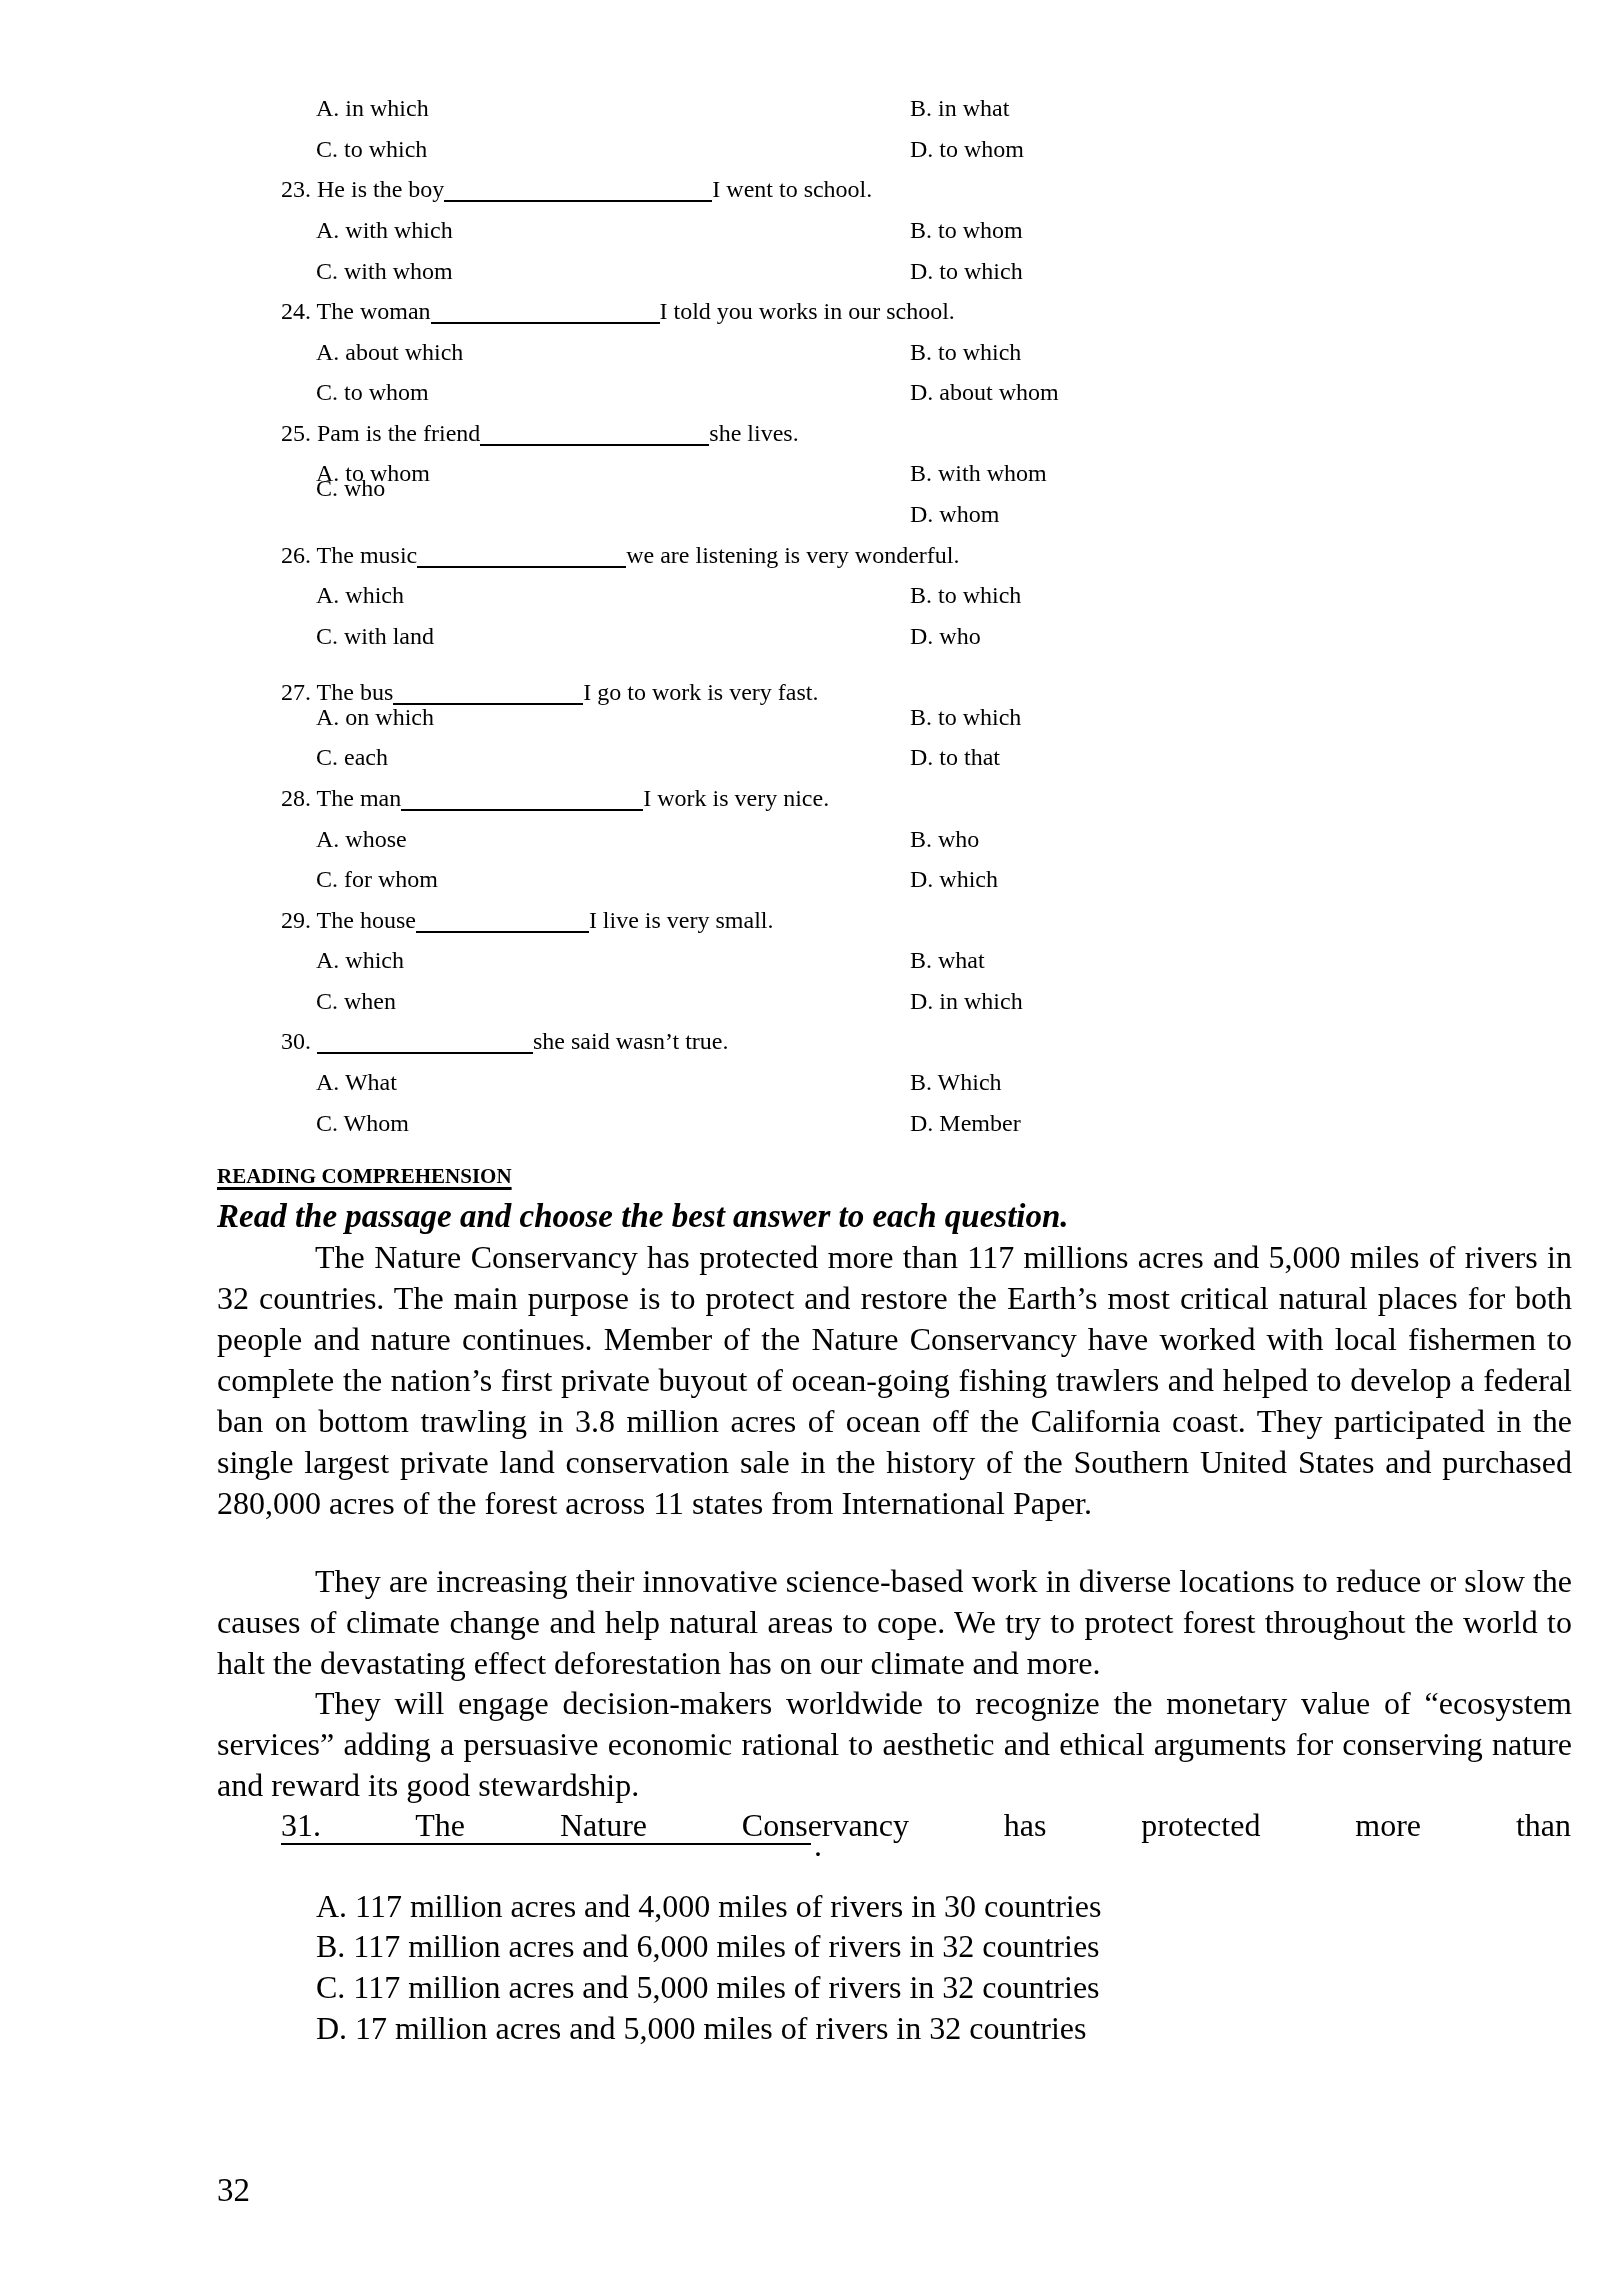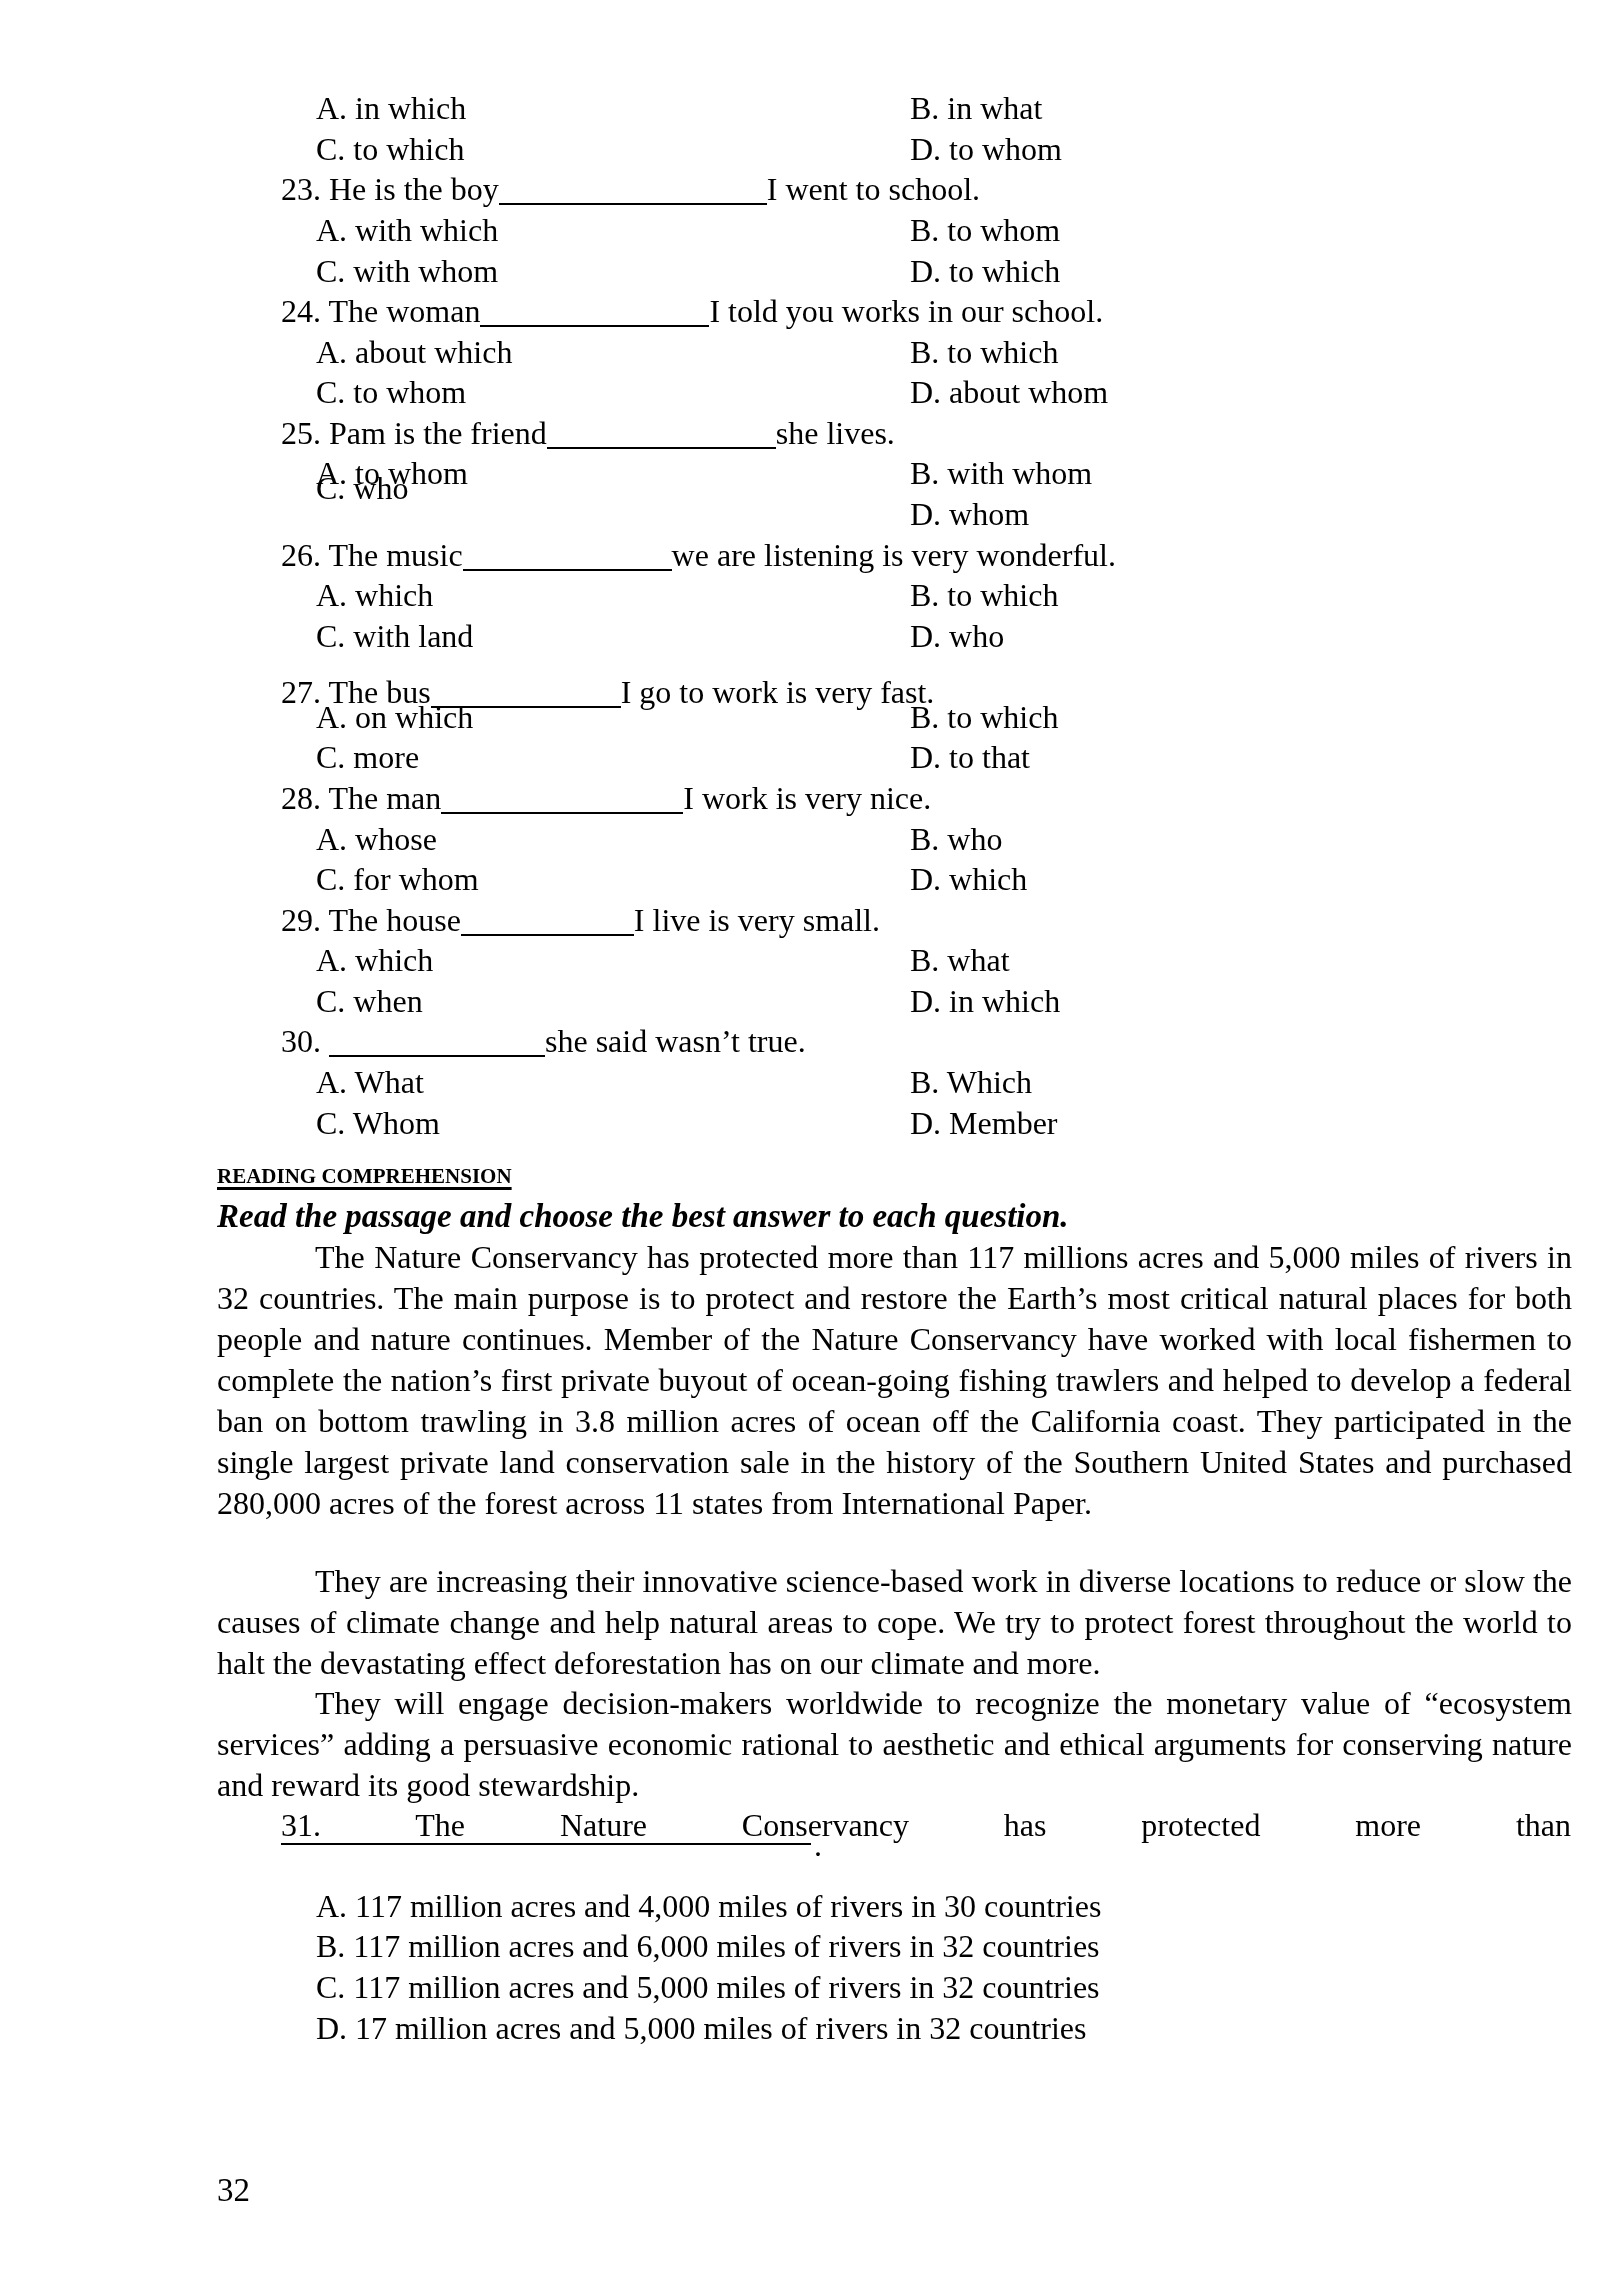--- a/index.html
+++ b/index.html
@@ -1,18 +1,18 @@
 <!DOCTYPE html>
 <html style="font-size:10.5px"><head>
 <meta charset="utf-8">
 <style>
   html, body { margin:0; padding:0; background:#ffffff; }
   body { width:1622px; height:2295px; position:relative; overflow:hidden;
          font-family:"Liberation Serif", "DejaVu Serif", serif; color:#000; }
-  .line { position:absolute; font-size:32px; line-height:41px; white-space:nowrap; }
+  .line { position:absolute; font-size:24px; line-height:41px; white-space:nowrap; }
   .opt-a { left:316px; }
   .opt-b { left:910px; }
   .q { left:281px; }
   .blank { display:inline-block; border-bottom:2.6px solid #000; height:29px; vertical-align:baseline; margin-bottom:-5.2px; }
   .section-title { position:absolute; left:217px; top:1156px; font-size:21px; line-height:41px;
                    font-weight:bold; text-decoration:underline; text-decoration-thickness:3.3px; text-underline-offset:3.9px; }
   .instruction { position:absolute; left:217px; top:1196px; font-size:33px; line-height:41px;
                  font-weight:bold; font-style:italic; }
   .passage { position:absolute; left:217px; width:1355px; font-size:32px; line-height:41px;
              text-align:justify; text-indent:98px; margin:0; }
@@ -61,21 +61,21 @@
 <div class="line opt-a" style="top:575px">A. which</div>
 <div class="line opt-b" style="top:575px">B. to which</div>
 <div class="line opt-a" style="top:616px">C. with land</div>
 <div class="line opt-b" style="top:616px">D. who</div>
 
 <div class="line q" style="top:672px">
   <span>27. The bus</span><span class="blank" style="width:190px"></span><span>I go to work is very fast.</span>
 </div>
 <div class="line opt-a" style="top:697px">A. on which</div>
 <div class="line opt-b" style="top:697px">B. to which</div>
-<div class="line opt-a" style="top:737px">C. more</div>
+<div class="line opt-a" style="top:737px">C. each</div>
 <div class="line opt-b" style="top:737px">D. to that</div>
 
 <div class="line q" style="top:778px">
   <span>28. The man</span><span class="blank" style="width:242px"></span><span>I work is very nice.</span>
 </div>
 <div class="line opt-a" style="top:819px">A. whose</div>
 <div class="line opt-b" style="top:819px">B. who</div>
 <div class="line opt-a" style="top:859px">C. for whom</div>
 <div class="line opt-b" style="top:859px">D. which</div>
 

